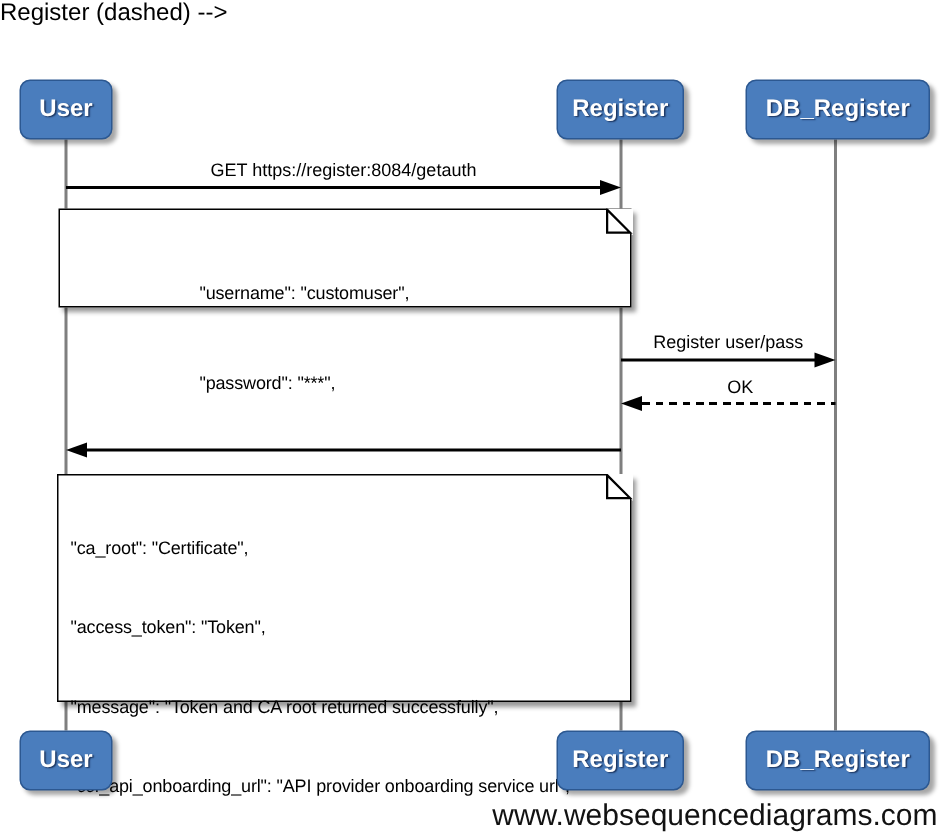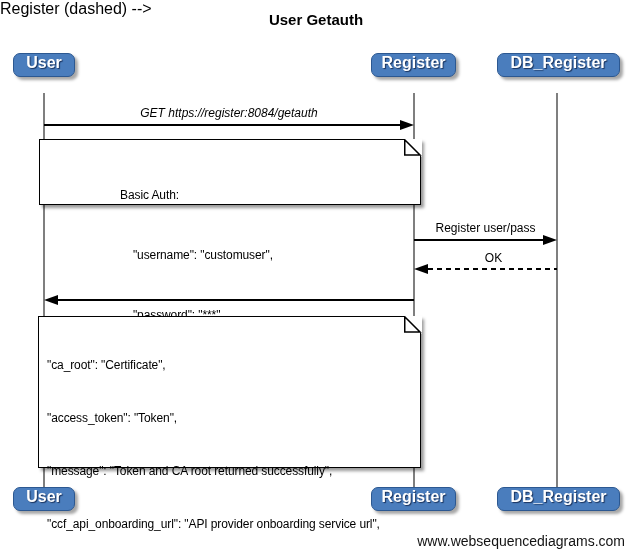--- a/index.html
+++ b/index.html
@@ -9,24 +9,24 @@
   }
   .title{
     position:absolute;top:11px;left:0;width:632px;text-align:center;
     font-size:15px;font-weight:bold;color:#000;
   }
   .lifeline{
     position:absolute;top:93px;height:394px;width:2px;
     background:var(--lifeline,#7f7f7f);
   }
   .actor{
-    position:absolute;height:24px;background:var(--actor-fill,#4a7dbd);
+    position:absolute;height:40px;background:var(--actor-fill,#4a7dbd);
     border:1.5px solid var(--actor-border,#2c5891);border-radius:7px;
     box-shadow:3px 3px 3px rgba(0,0,0,.35);
-    display:flex;align-items:flex-start;justify-content:center;box-sizing:border-box;
+    display:flex;align-items:center;justify-content:center;box-sizing:border-box;
   }
   .actor span{
     color:var(--actor-text,#ffffff);font-size:16px;font-weight:bold;
     text-shadow:1px 1px 1px rgba(10,25,60,.75);white-space:nowrap;
   }
   .mlabel{
     position:absolute;font-size:12px;height:18px;line-height:18px;
     text-align:center;color:#000;white-space:nowrap;
   }
   .mline{position:absolute;height:2px;background:#000;}
@@ -39,58 +39,56 @@
   .note{
     position:absolute;background:var(--note-bg,#ffffff);
     border:1.5px solid var(--note-border,#000000);box-sizing:border-box;
     box-shadow:3px 3px 3px rgba(0,0,0,.4);
   }
   .note .fold{position:absolute;top:-1.5px;right:-1.5px;}
   .ntext{position:absolute;left:0;top:0;right:0;bottom:0;font-size:12px;letter-spacing:-0.1px;white-space:pre;}
   .note-basic-auth .ntext{padding:5px 4px 4px 80px;line-height:20px;}
   .note-response .ntext{padding:5px 4px 4px 8px;line-height:17.6px;}
   .watermark{
-    position:absolute;top:533px;right:7px;font-size:14px;color:#121212;
+    position:absolute;top:533px;right:7px;font-size:20px;color:#121212;
     font-family:"Liberation Sans",sans-serif;white-space:nowrap;
   }
 </style>
 </head>
 <body>
 
 <div class="canvas">
 
-  <div class="title">User Getauth</div>
 
   
   <div class="lifeline" style="left:43px;"></div>
   <div class="lifeline" style="left:413px;"></div>
   <div class="lifeline" style="left:556px;"></div>
 
   
   <div class="actor" style="left:13px;top:53px;width:62px;">
     <span>User</span>
   </div>
   <div class="actor" style="left:371px;top:53px;width:85px;">
     <span>Register</span>
   </div>
   <div class="actor" style="left:497px;top:53px;width:123px;">
     <span>DB_Register</span>
   </div>
 
   
   <div>
-    <div class="mlabel" style="left:44px;top:104px;width:370px;font-style:italic;">GET https://register:8084/getauth</div>
+    <div class="mlabel" style="left:44px;top:104px;width:370px;">GET https://register:8084/getauth</div>
     <div class="mline" style="left:44px;top:124px;width:358px;"></div>
     <div class="mhead right" style="left:400px;top:120px;"></div>
   </div>
 
   
   <div class="note note-basic-auth" style="left:39px;top:139px;width:382px;height:66px;">
     <div class="ntext">
-      <div>Basic Auth:</div>
       <div>    "username": "customuser",</div>
       <div>    "password": "***",</div>
     </div>
     <svg class="fold" width="18" height="18" viewBox="0 0 18 18">
       <path d="M0,0 L18,0 L18,18 Z" fill="#ffffff"></path>
       <path d="M0.75,0.75 L16,16 L0.75,16 Z" fill="#ffffff" stroke="#000000" stroke-width="1.5"></path>
     </svg>
   </div>
 
   

